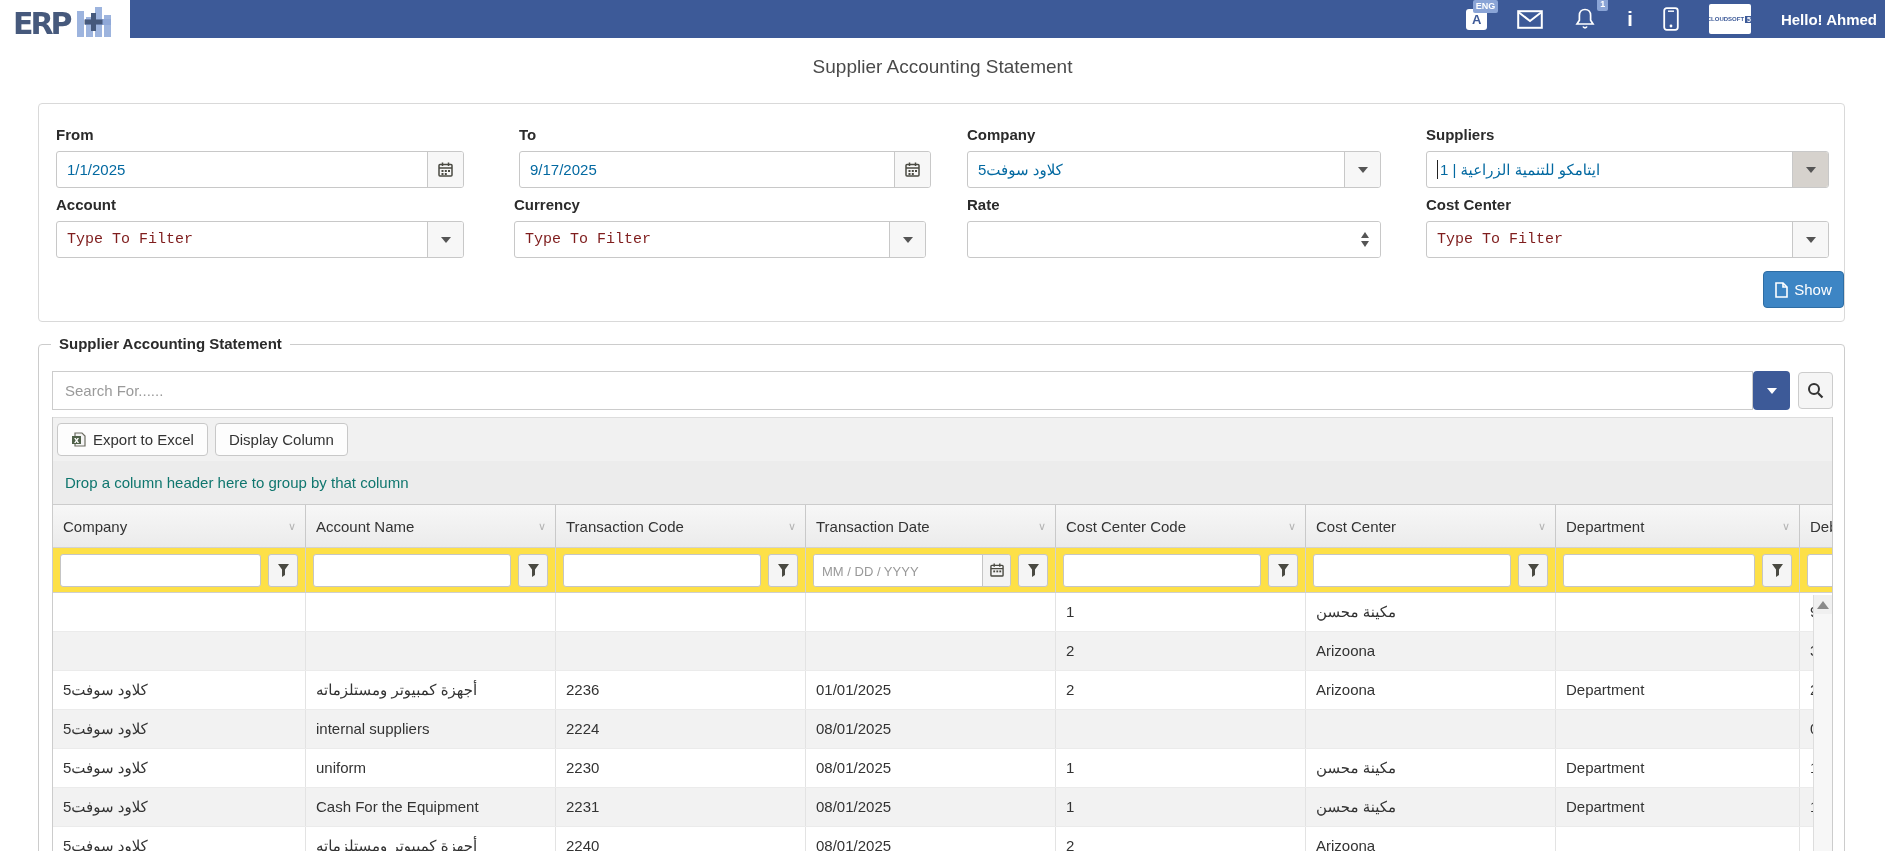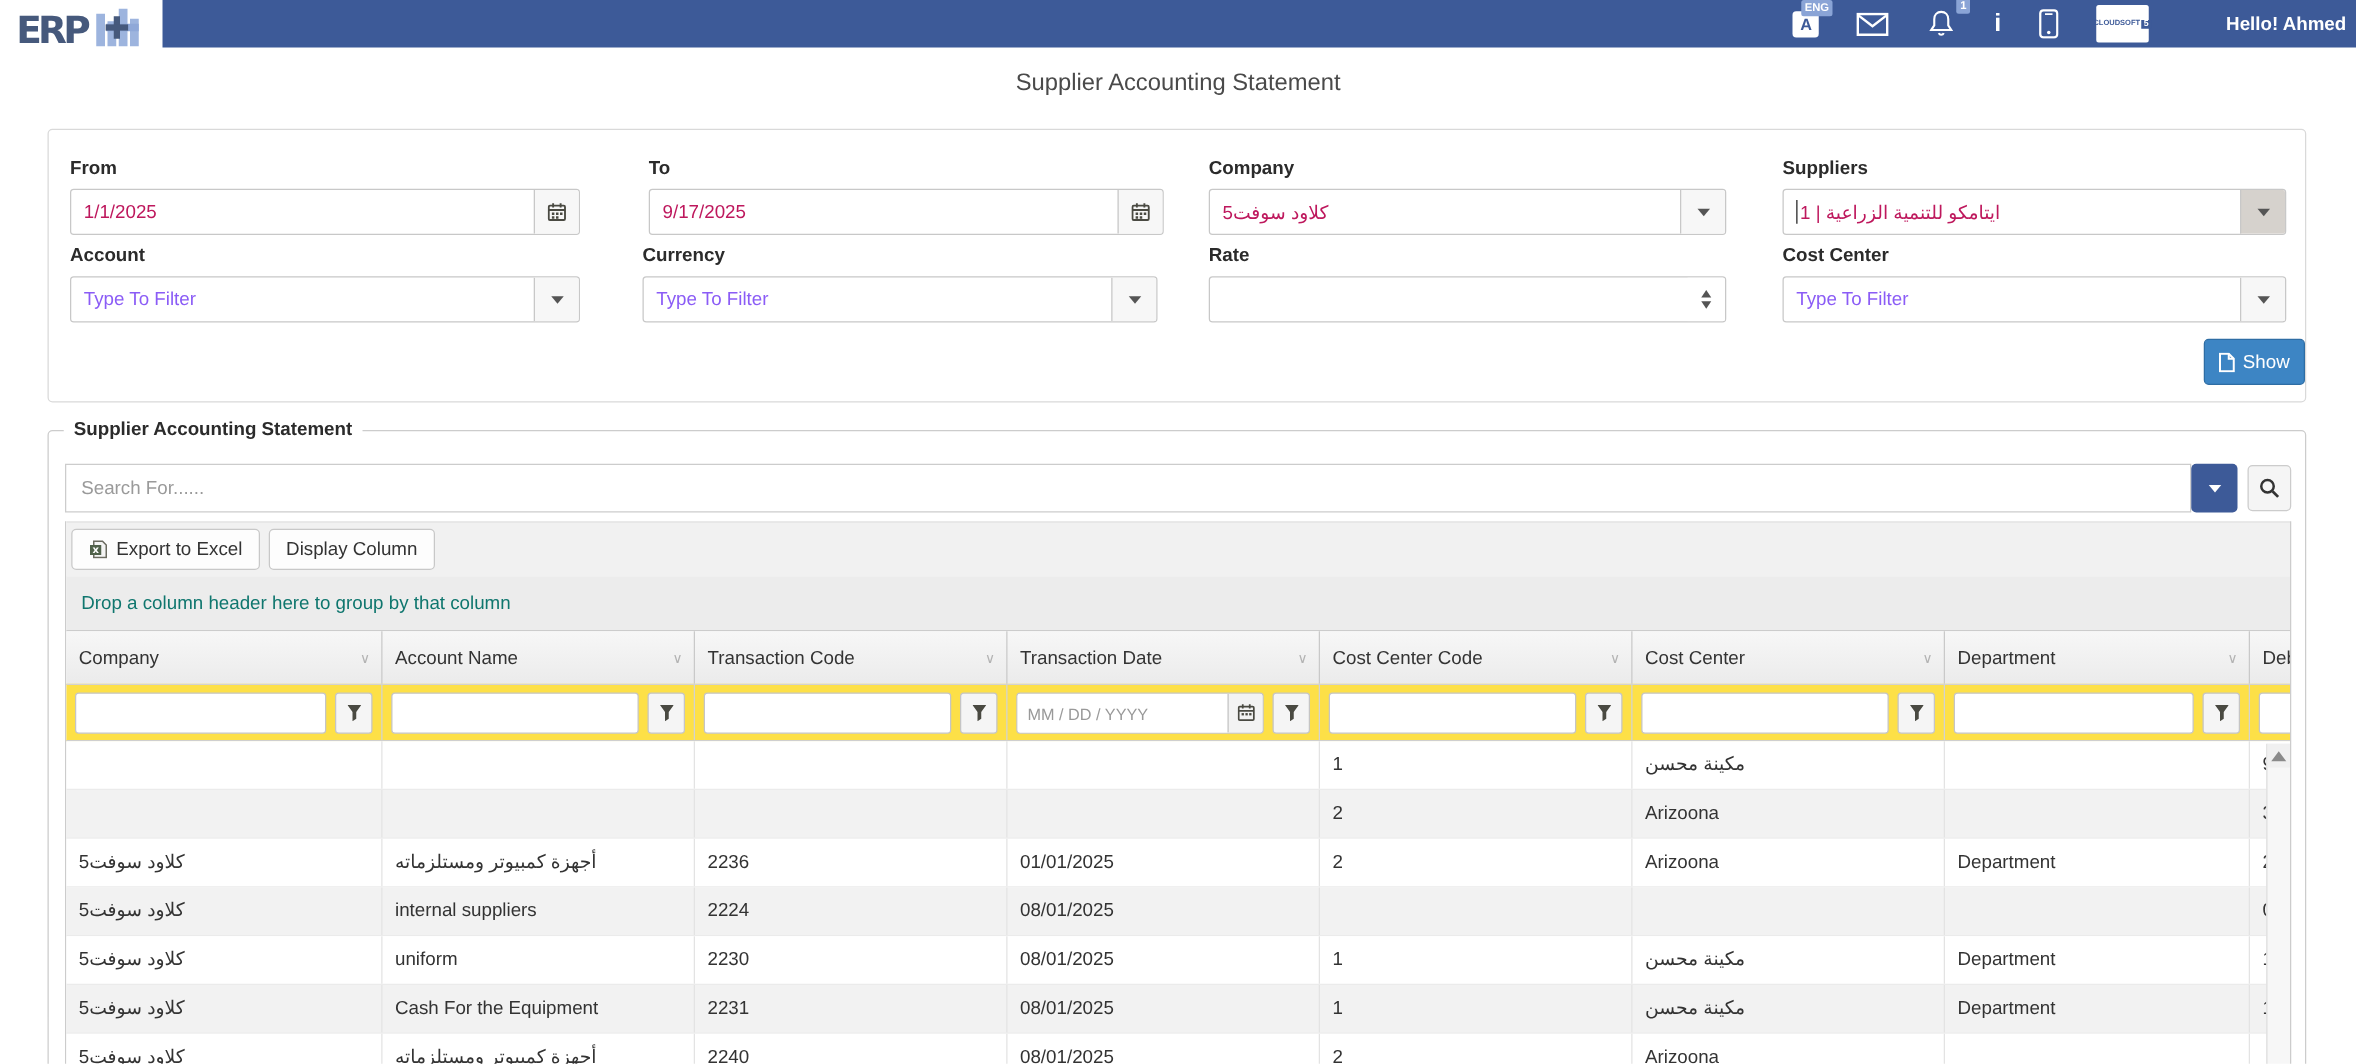--- a/index.html
+++ b/index.html
@@ -19,33 +19,33 @@
   .badge { position: absolute; top: -9px; right: -11px; background: #8aa4d6; color: #fff;
     font-size: 9px; font-weight: bold; padding: 1px 3px; border-radius: 2px; line-height: 11px; }
   .lang-box { width: 21px; height: 21px; background: #fff; border-radius: 3px;
     display: flex; align-items: center; justify-content: center;
     font-weight: bold; font-size: 13px; color: #3d5a98; }
   .info-i { color: #fff; font-weight: 900; font-size: 20px; line-height: 20px; }
   .brand-badge { background: #fff; border-radius: 2px; width: 42px; height: 30px;
     display: flex; align-items: center; justify-content: center; gap: 1px; }
   .brand-badge .bt { font-size: 6px; font-weight: bold; color: #3d5a98; letter-spacing: 0; }
   .brand-badge .b5 { font-size: 7px; font-weight: bold; color: #fff; background: #3d5a98; padding: 0 2px; }
-  .hello { color: #fff; font-size: 15px; font-weight: 600; margin-left: 32px; }
+  .hello { color: #fff; font-size: 15px; font-weight: 600; }
   
   .page-title { position: absolute; left: 0; top: 56px; width: 1885px; text-align: center;
     font-size: 19px; color: #4a4a4a; }
   
   .filter-panel { position: absolute; left: 38px; top: 103px; width: 1807px; height: 219px;
     border: 1px solid #d9d9d9; border-radius: 4px; background: #fff; }
   .ffield { position: absolute; }
   .flabel { font-size: 15px; font-weight: bold; color: #2b2b2b; margin-bottom: 8px; }
   .fctrl { display: flex; height: 37px; border: 1px solid #c8c8c8; border-radius: 3px; background: #fff; overflow: hidden; }
-  .fctrl .ftext { flex: 1; display: flex; align-items: center; padding: 0 10px; font-size: 15px; color: #be185d;
+  .fctrl .ftext { flex: 1; display: flex; align-items: center; padding: 0 10px; font-size: 15px; color: #0369a1;
     white-space: nowrap; overflow: hidden; }
-  .fctrl .placeholder { color: #8b5cf6; }
+  .fctrl .placeholder { color: #7f1d1d; font-family: Liberation Mono, monospace; }
   .fseg { width: 36px; border-left: 1px solid #c8c8c8; background: #f7f7f7;
     display: flex; align-items: center; justify-content: center; cursor: pointer; }
   .fseg.pressed { background: #d6d2cd; }
   .caret-down { width: 0; height: 0; border-left: 5px solid transparent; border-right: 5px solid transparent;
     border-top: 6px solid #555; }
   .spinner { display: flex; flex-direction: column; gap: 3px; align-items: center; }
   .spin-up { width: 0; height: 0; border-left: 4px solid transparent; border-right: 4px solid transparent; border-bottom: 6px solid #555; }
   .spin-dn { width: 0; height: 0; border-left: 4px solid transparent; border-right: 4px solid transparent; border-top: 6px solid #555; }
   .cursor-bar { width: 1px; height: 19px; background: #222; margin-right: 2px; flex: 0 0 auto; }
   .show-btn { position: absolute; left: 1724px; top: 167px; width: 81px; height: 37px;

